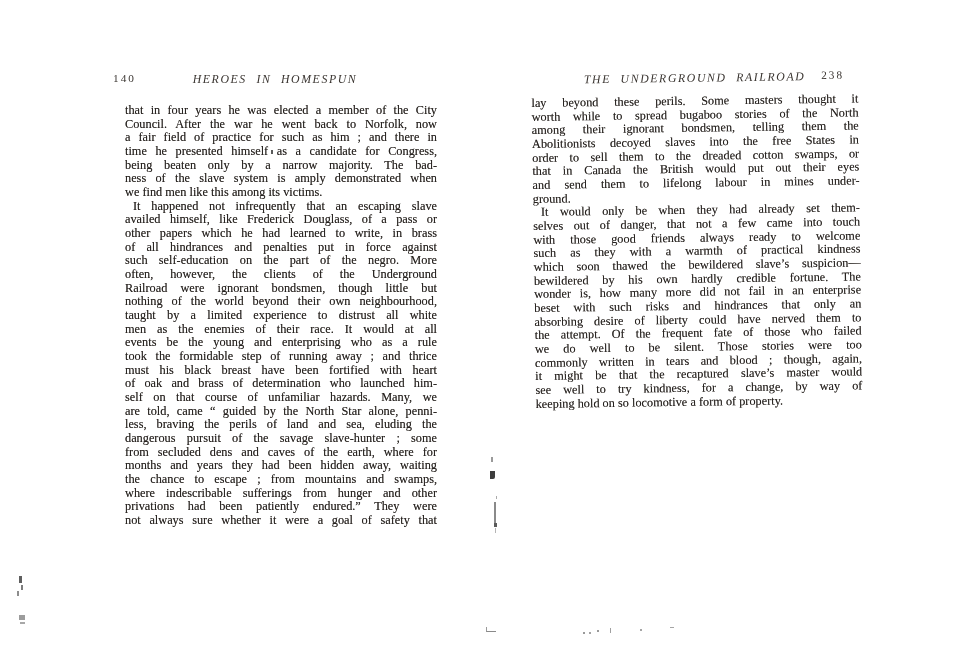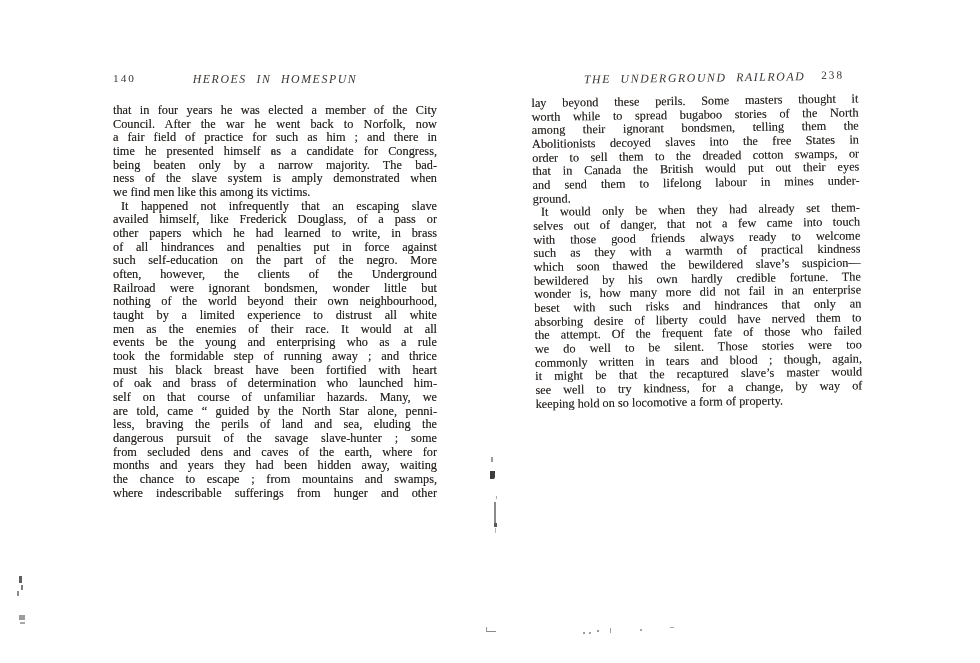--- a/index.html
+++ b/index.html
@@ -32,21 +32,21 @@
     top: 0;
     font-style: normal;
     font-size: 11.3px;
     letter-spacing: 2px;
     color: #3a3531;
   }
   .folio-left  { left: 0; }
   .folio-right { right: 14px; }
 
   .textblock { font-size: 12.3px; line-height: 13.67px; }
-  .tb-left  { margin-top: 19px; }
+  .tb-left  { margin-top: 19px; margin-left: 12px; }
   .tb-right { margin-top: 11px; }
 
   .line {
     text-align: justify;
     text-align-last: justify;
     white-space: normal;
     text-shadow: 0 0 0.45px rgba(45, 38, 32, 0.55);
   }
   .line.last   { text-align-last: left; }
   .line.indent { text-indent: 8px; }
@@ -70,36 +70,38 @@
         <div class="line">time he presented himself as a candidate for Congress,</div>
         <div class="line">being beaten only by a narrow majority.  The bad-</div>
         <div class="line">ness of the slave system is amply demonstrated when</div>
         <div class="line last">we find men like this among its victims.</div>
         <div class="line indent">It happened not infrequently that an escaping slave</div>
         <div class="line">availed himself, like Frederick Douglass, of a pass or</div>
         <div class="line">other papers which he had learned to write, in brass</div>
         <div class="line">of all hindrances and penalties put in force against</div>
         <div class="line">such self-education on the part of the negro.  More</div>
         <div class="line">often, however, the clients of the Underground</div>
-        <div class="line">Railroad were ignorant bondsmen, wonder little but</div>
+        <div class="line">Railroad were ignorant bondsmen, though little but</div>
         <div class="line">nothing of the world beyond their own neighbourhood,</div>
         <div class="line">taught by a limited experience to distrust all white</div>
         <div class="line">men as the enemies of their race.  It would at all</div>
         <div class="line">events be the young and enterprising who as a rule</div>
         <div class="line">took the formidable step of running away ; and thrice</div>
         <div class="line">must his black breast have been fortified with heart</div>
         <div class="line">of oak and brass of determination who launched him-</div>
         <div class="line">self on that course of unfamiliar hazards.  Many, we</div>
         <div class="line">are told, came “ guided by the North Star alone, penni-</div>
         <div class="line">less, braving the perils of land and sea, eluding the</div>
         <div class="line">dangerous pursuit of the savage slave-hunter ; some</div>
         <div class="line">from secluded dens and caves of the earth, where for</div>
         <div class="line">months and years they had been hidden away, waiting</div>
         <div class="line">the chance to escape ; from mountains and swamps,</div>
         <div class="line">where indescribable sufferings from hunger and other</div>
+        <div class="line">privations had been patiently endured.”  They were</div>
+        <div class="line">not always sure whether it were a goal of safety that</div>
       </div>
   </div>
 
   <div class="page page-right">
     <div class="runhead">
       <span class="runtitle">THE UNDERGROUND RAILROAD</span>
       <span class="folio folio-right">238</span>
     </div>
     <div class="textblock tb-right">
         <div class="line">lay beyond these perils.  Some masters thought it</div>

